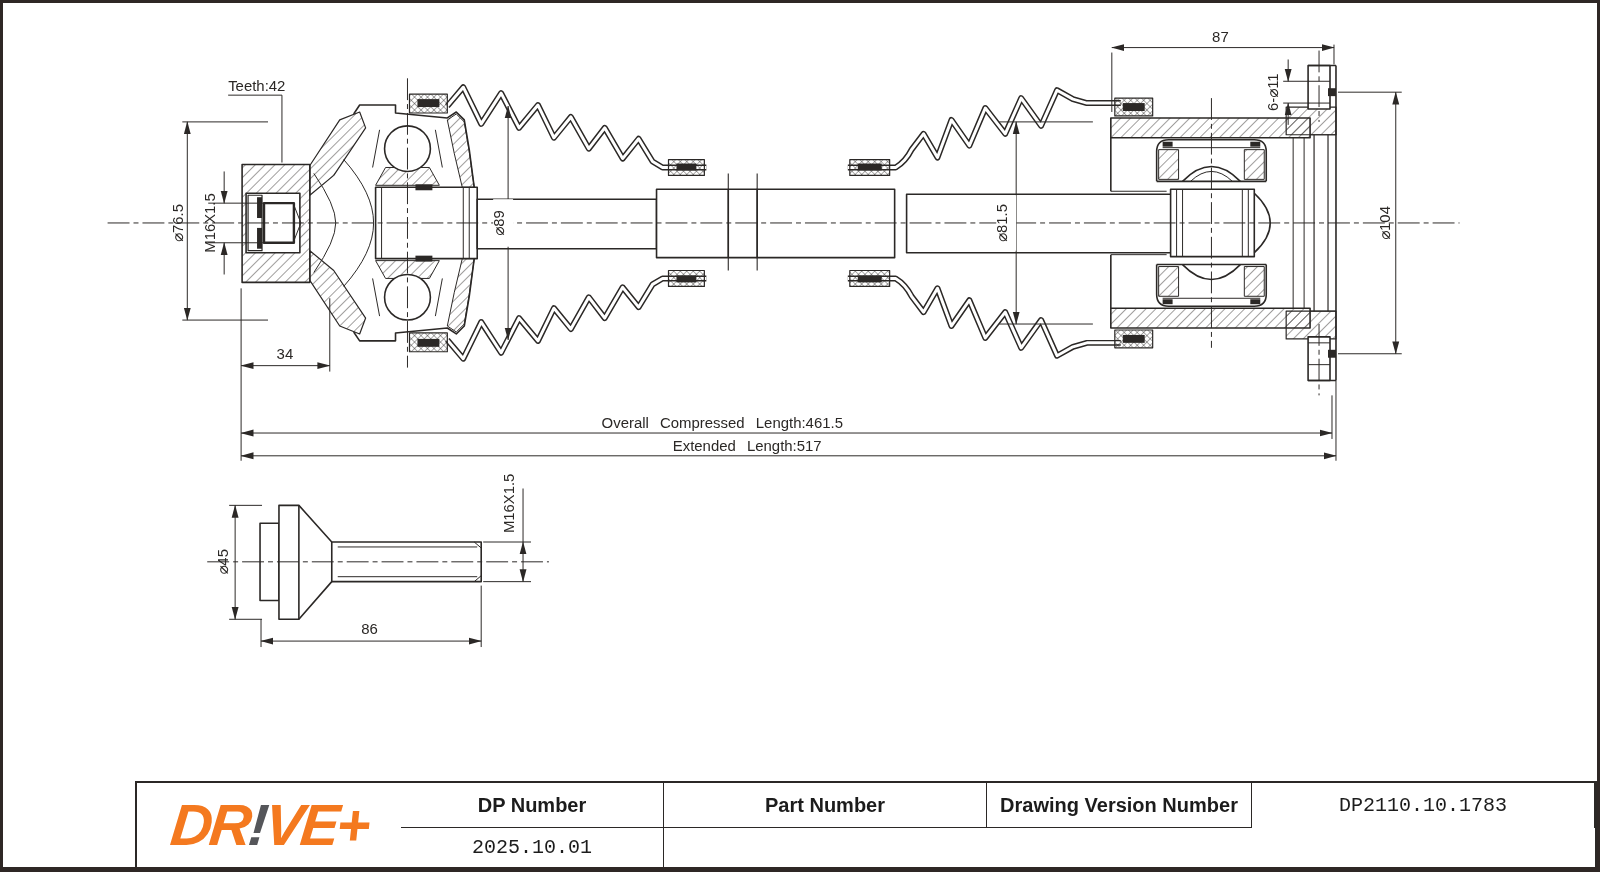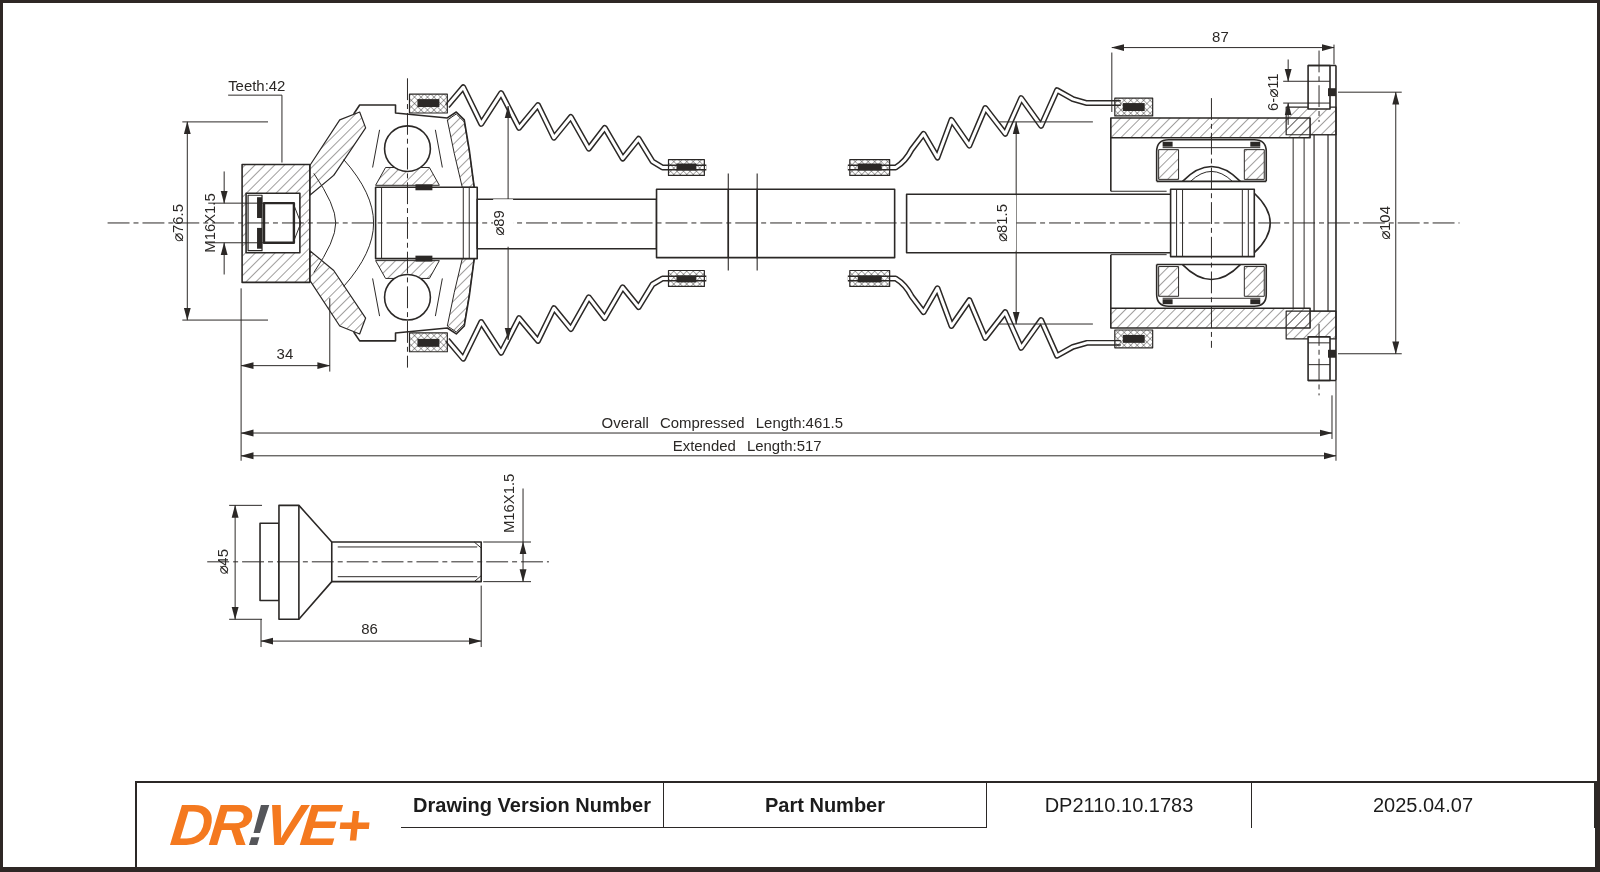--- a/index.html
+++ b/index.html
@@ -8,21 +8,21 @@
   .page svg{position:absolute;left:0;top:0;}
   .dt{font-family:"Liberation Sans","DejaVu Sans",sans-serif;font-size:15px;fill:#2b2826;}
   .dt-wide{word-spacing:7px;}
   
   .tbl{position:absolute;left:132px;top:778px;width:1462px;height:86px;
        display:grid;grid-template-columns:264px 263px 323px 265px 1fr;grid-template-rows:45px 1fr;
        border:2px solid #2b2826;border-bottom:none;box-sizing:border-box;background:#fff;}
   .tbl .cell{border-right:1.6px solid #2b2826;border-bottom:1.6px solid #2b2826;
        display:flex;align-items:center;justify-content:center;color:#1c1c1c;box-sizing:border-box;}
   .tbl .cell.last{border-right:none;}
-  .tbl .cell.val{border-bottom:none;}
+  .tbl .cell.val{border-bottom:none;font-family:Liberation Mono, monospace;}
   .tbl .th{font-weight:bold;font-size:20px;}
   .tbl .td{font-size:20px;}
   .logo-cell{grid-row:1 / span 2;border-bottom:none !important;}
   .logo{font-weight:bold;font-style:italic;font-size:58px;letter-spacing:-3px;
         transform:skewX(-6deg);color:#F4791F;white-space:nowrap;line-height:1;}
   .logo .ex{color:#55565A;}
 </style>
 </head>
 <body>
 
@@ -233,22 +233,23 @@
     <text class="dt" text-anchor="middle" transform="rotate(-90 1280 90)" x="1280" y="90">6-⌀11</text>
     <text class="dt" text-anchor="middle" transform="rotate(-90 1008 222)" x="1008" y="222">⌀81.5</text>
     <text class="dt" text-anchor="middle" transform="rotate(-90 1392 222)" x="1392" y="222">⌀104</text>
     <text class="dt" text-anchor="middle" transform="rotate(-90 226 564)" x="226" y="564">⌀45</text>
     <text class="dt" text-anchor="middle" transform="rotate(-90 513 505)" x="513" y="505">M16X1.5</text>
     <text class="dt" text-anchor="middle" x="368" y="637">86</text>
   </g>
 </svg>
 
 <div class="tbl">
+  <div class="cell th">DP Number</div>
+  <div class="cell th">Part Number</div>
   <div class="cell th">Drawing Version Number</div>
-  <div class="cell th">Part Number</div>
   <div class="cell last logo-cell">
     <div class="logo"><span>DR</span><span class="ex">!</span><span>VE+</span></div>
   </div>
   <div class="cell td val">DP2110.10.1783</div>
-  <div class="cell td val">2025.04.07</div>
+  <div class="cell td val">2025.10.01</div>
 </div>
 
 </div>
 
 </body></html>

